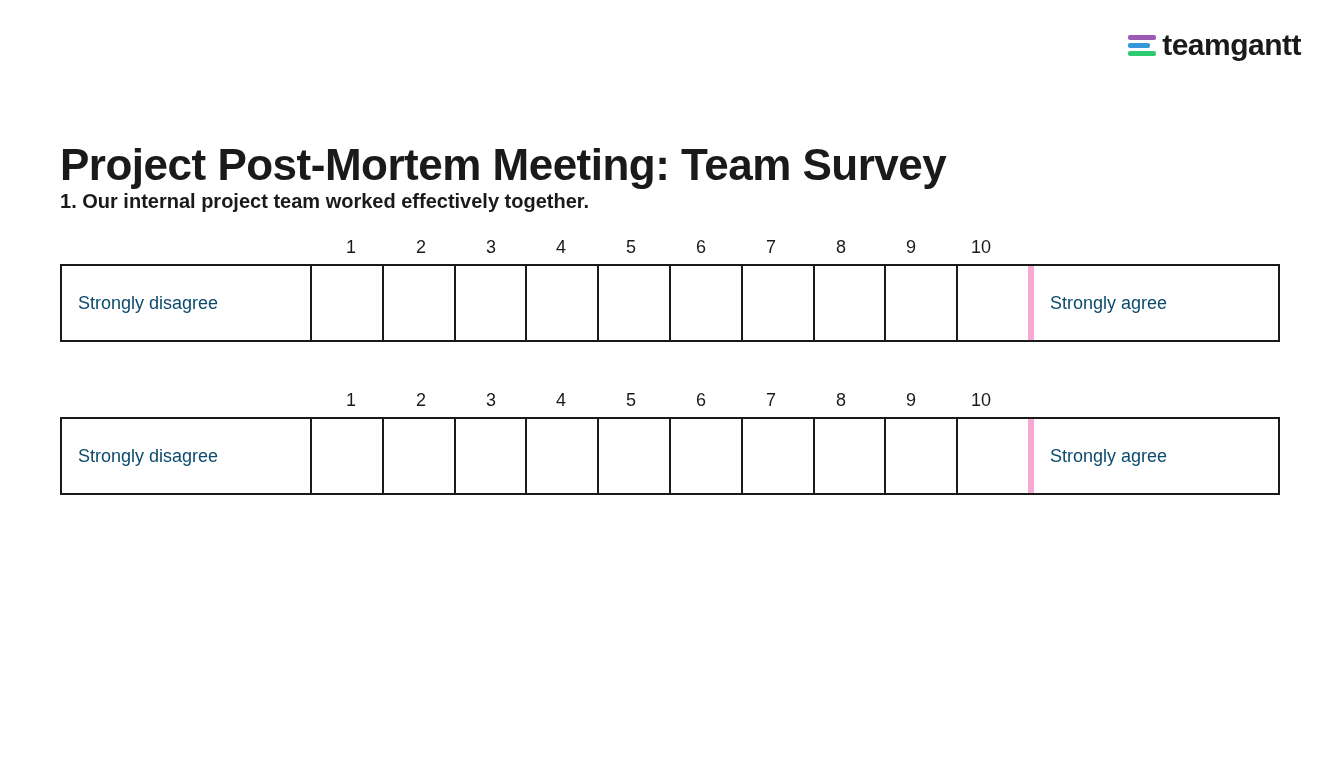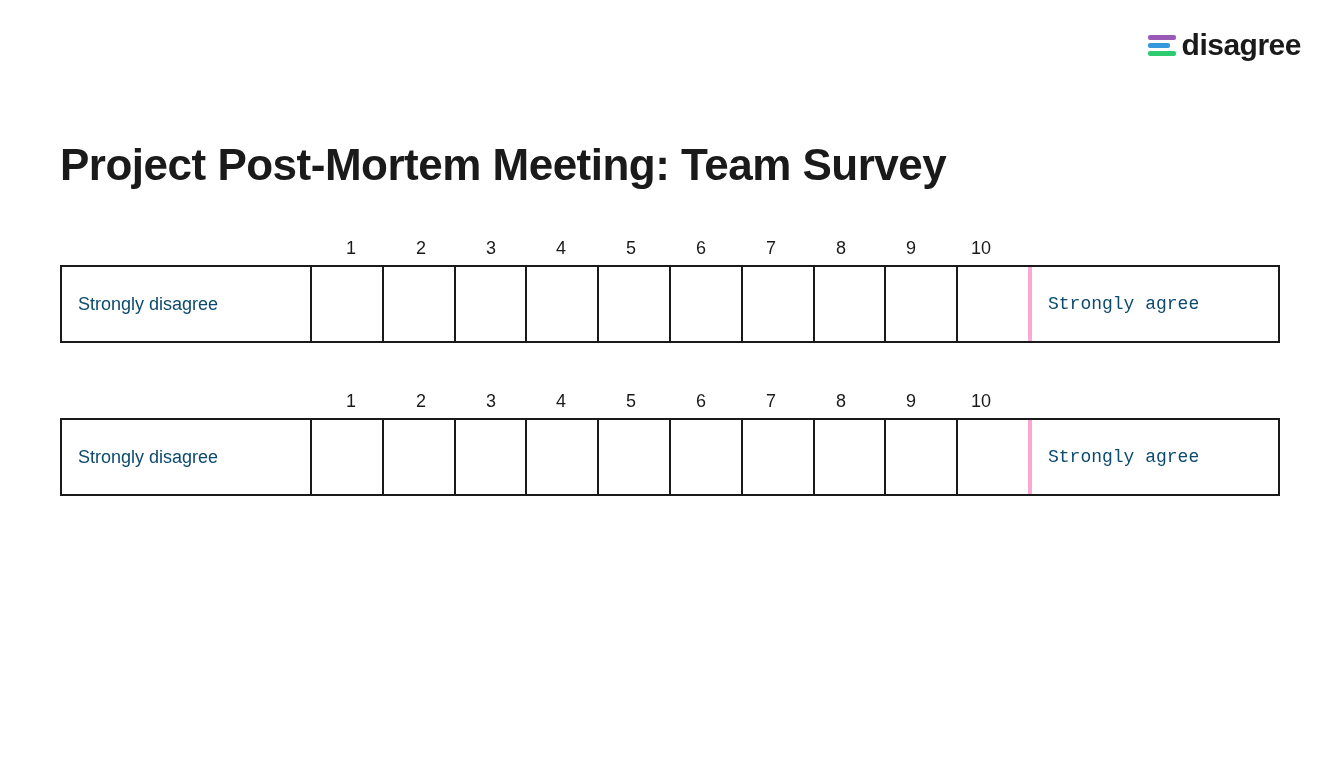--- a/index.html
+++ b/index.html
@@ -60,21 +60,20 @@
     }
 
     .page-content {
       padding: 140px 60px 40px 60px;
     }
 
     .page-title {
       font-size: 44px;
       font-weight: 900;
       color: #1a1a1a;
-      margin-bottom: 48px;
       letter-spacing: -0.5px;
     }
 
     .question-section {
       margin-bottom: 48px;
     }
 
     .question-label {
       font-size: 20px;
       font-weight: 700;
@@ -113,23 +112,22 @@
       padding: 20px 16px;
       font-size: 18px;
       color: #0c4a6e;
       border-right: 2px solid #1a1a1a;
       display: flex;
       align-items: center;
     }
 
     .scale-label-cell.right {
       border-right: none;
-      border-left: 4px solid #f9a8d4;
+      border-left: 6px solid #f9a8d4;
       justify-content: flex-start;
-      font-family: Liberation Mono, monospace;
     }
 
     .scale-cells {
       display: flex;
       flex: 1;
     }
 
     .scale-cell {
       flex: 1;
       height: 74px;
@@ -142,25 +140,61 @@
   </style>
 </head>
 <body>
 
 <div class="logo">
   <div class="logo-icon">
     <div class="logo-bar logo-bar-1"></div>
     <div class="logo-bar logo-bar-2"></div>
     <div class="logo-bar logo-bar-3"></div>
   </div>
-  <span class="logo-text">disagree</span>
+  <span class="logo-text">teamgantt</span>
 </div>
 
 <div class="page-content">
   <h1 class="page-title">Project Post-Mortem Meeting: Team Survey</h1>
+
+  <div class="question-section">
+    <p class="question-label">
+      <span>1</span>. <span>Our internal project team worked effectively together.</span>
+    </p>
+    <div class="scale-container">
+      <div class="scale-numbers">
+        <div class="scale-number">1</div>
+        <div class="scale-number">2</div>
+        <div class="scale-number">3</div>
+        <div class="scale-number">4</div>
+        <div class="scale-number">5</div>
+        <div class="scale-number">6</div>
+        <div class="scale-number">7</div>
+        <div class="scale-number">8</div>
+        <div class="scale-number">9</div>
+        <div class="scale-number">10</div>
+      </div>
+      <div class="scale-grid">
+        <div class="scale-label-cell">Strongly disagree</div>
+        <div class="scale-cells">
+          <div class="scale-cell"></div>
+          <div class="scale-cell"></div>
+          <div class="scale-cell"></div>
+          <div class="scale-cell"></div>
+          <div class="scale-cell"></div>
+          <div class="scale-cell"></div>
+          <div class="scale-cell"></div>
+          <div class="scale-cell"></div>
+          <div class="scale-cell"></div>
+          <div class="scale-cell"></div>
+        </div>
+        <div class="scale-label-cell right">Strongly agree</div>
+      </div>
+    </div>
+  </div>
 
   <div class="question-section">
     <div class="scale-container">
       <div class="scale-numbers">
         <div class="scale-number">1</div>
         <div class="scale-number">2</div>
         <div class="scale-number">3</div>
         <div class="scale-number">4</div>
         <div class="scale-number">5</div>
         <div class="scale-number">6</div>
@@ -180,46 +214,13 @@
           <div class="scale-cell"></div>
           <div class="scale-cell"></div>
           <div class="scale-cell"></div>
           <div class="scale-cell"></div>
           <div class="scale-cell"></div>
         </div>
         <div class="scale-label-cell right">Strongly agree</div>
       </div>
     </div>
   </div>
-
-  <div class="question-section">
-    <div class="scale-container">
-      <div class="scale-numbers">
-        <div class="scale-number">1</div>
-        <div class="scale-number">2</div>
-        <div class="scale-number">3</div>
-        <div class="scale-number">4</div>
-        <div class="scale-number">5</div>
-        <div class="scale-number">6</div>
-        <div class="scale-number">7</div>
-        <div class="scale-number">8</div>
-        <div class="scale-number">9</div>
-        <div class="scale-number">10</div>
-      </div>
-      <div class="scale-grid">
-        <div class="scale-label-cell">Strongly disagree</div>
-        <div class="scale-cells">
-          <div class="scale-cell"></div>
-          <div class="scale-cell"></div>
-          <div class="scale-cell"></div>
-          <div class="scale-cell"></div>
-          <div class="scale-cell"></div>
-          <div class="scale-cell"></div>
-          <div class="scale-cell"></div>
-          <div class="scale-cell"></div>
-          <div class="scale-cell"></div>
-          <div class="scale-cell"></div>
-        </div>
-        <div class="scale-label-cell right">Strongly agree</div>
-      </div>
-    </div>
-  </div>
 </div>
 
 </body></html>

